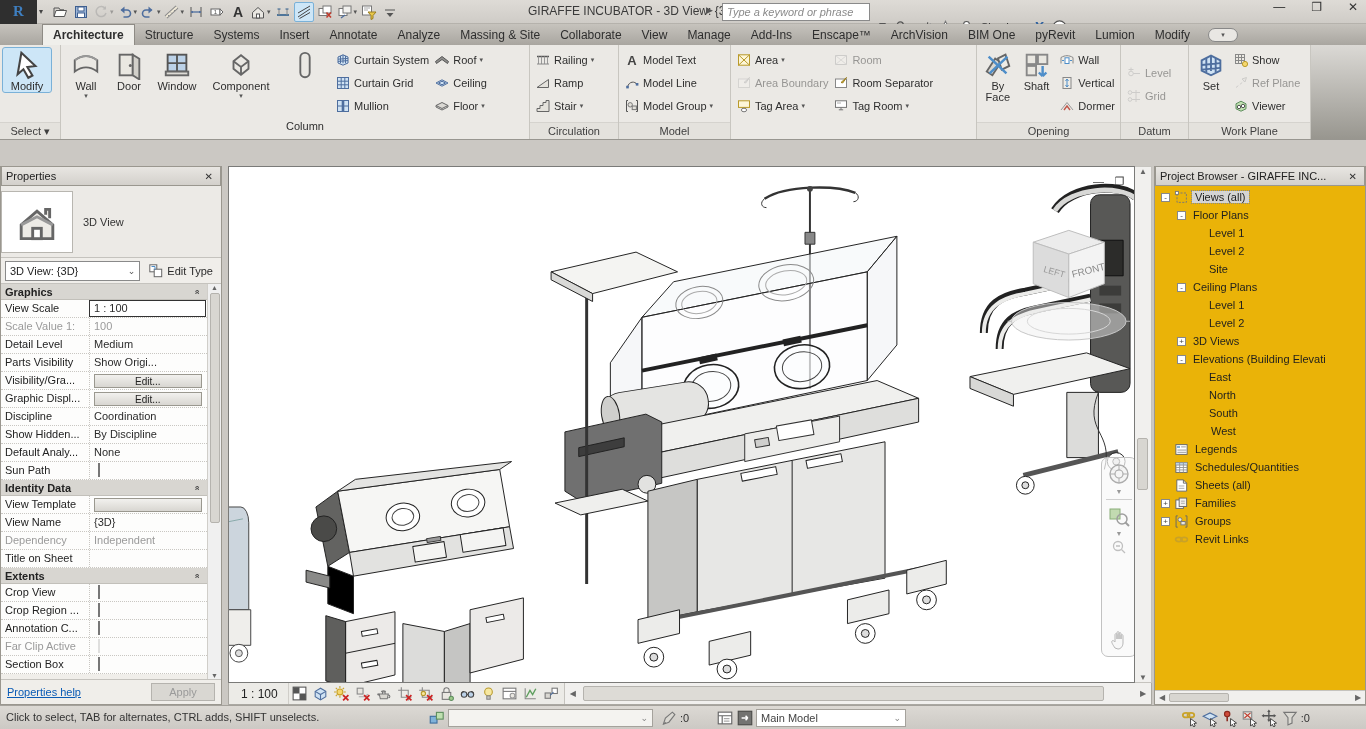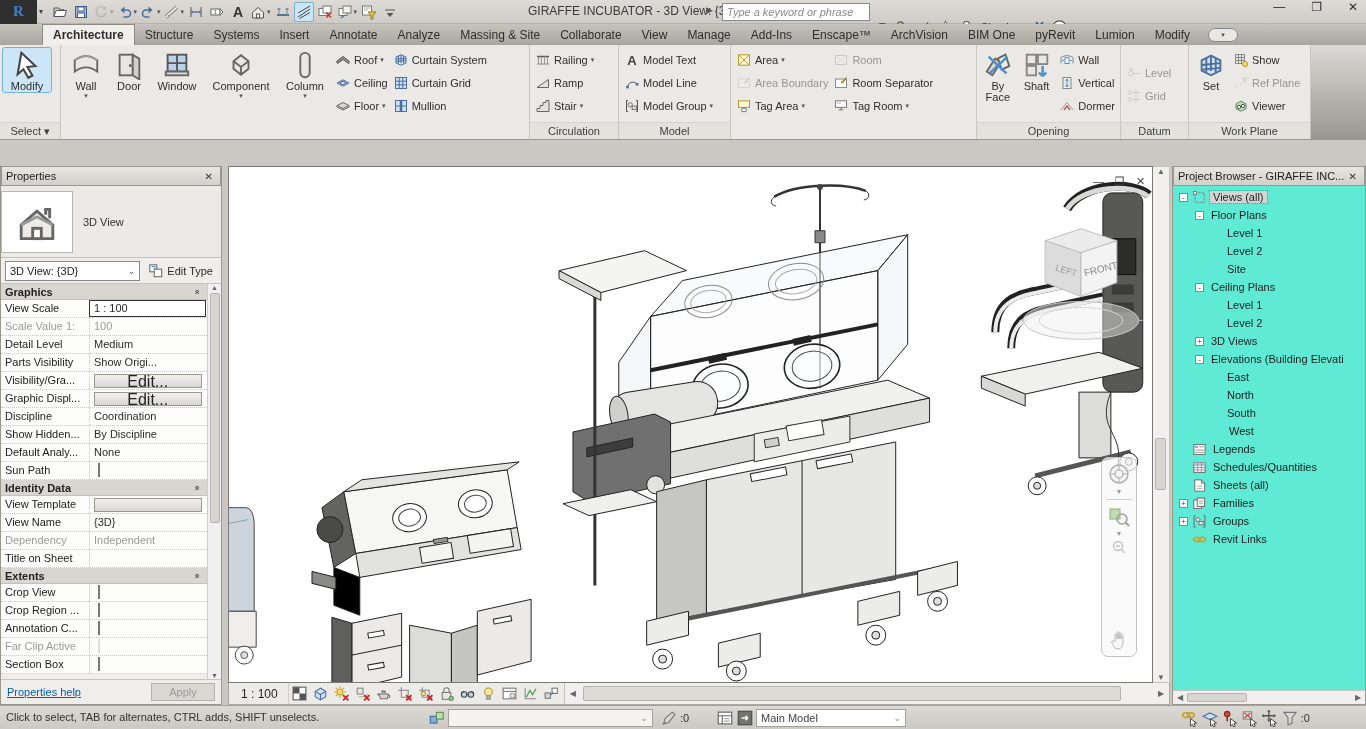--- a/index.html
+++ b/index.html
@@ -60,21 +60,21 @@
 .sel-row{height:26px;display:flex;align-items:center;padding:2px 4px;gap:4px;border-bottom:1px solid #c5c3be}
 .combo{flex:1;height:20px;border:1px solid #8a8a8a;background:#fff;display:flex;align-items:center;padding:0 4px;color:#222}
 .combo .car{margin-left:auto;font-size:9px;color:#555}
 .edit-type{display:flex;align-items:center;gap:3px;padding:1px 4px;border-radius:2px}
 .edit-type .ic{width:16px;height:16px}
 .pgrid{flex:1;position:relative;overflow:hidden;border-bottom:1px solid #c5c3be}
 .prow{display:flex;height:18px;border-bottom:1px dotted #c9c7c2;background:#fdfdfc;padding-right:15px}
 .prow .pl{width:88px;padding:2px 0 0 4px;white-space:nowrap;overflow:hidden;color:#222}
 .prow .pv{flex:1;border-left:1px dotted #c9c7c2;padding:2px 0 0 4px;white-space:nowrap;overflow:hidden}
 .prow .pv.boxed{border:1px solid #333;background:#fff;padding-top:1px}
-.prow .pv .pbtn{display:block;width:96%;height:14px;margin-top:0;background:linear-gradient(#f2f1ee,#d8d6d1);border:1px solid #9a988f;text-align:center;font-size:16px;line-height:13px;color:#222}
+.prow .pv .pbtn{display:block;width:96%;height:14px;margin-top:0;background:linear-gradient(#f2f1ee,#d8d6d1);border:1px solid #9a988f;text-align:center;font-size:10px;line-height:13px;color:#222}
 .prow.gray .pl,.prow.gray .pv{color:#9a9a9a}
 .psec{height:16px;background:#d8d6d1;border-bottom:1px solid #c2c0ba;display:flex;align-items:center;padding:0 4px;font-weight:bold;color:#222}
 .psec .chev{margin-left:auto;margin-right:18px;font-size:9px;color:#444;transform:rotate(-90deg)}
 .chkbox{width:11px;height:11px;border:1px solid #777;background:#fff;margin:3px 0 0 4px}
 .chkbox.dis{border-color:#bbb;background:#eee}
 .pscroll{position:absolute;top:0;right:0;width:14px;bottom:0;background:#f0f0f0;border-left:1px solid #d0cec9;display:flex;flex-direction:column;align-items:center;font-size:7px;color:#666}
 .pscroll .thumb{flex:0 0 230px;width:10px;background:#d8d6d1;border:1px solid #b5b3ae;border-radius:2px;margin-top:2px}
 .props-foot{height:24px;display:flex;align-items:center;padding:0 6px;background:#f0eeea}
 .phelp{color:#0a5bb5;text-decoration:underline}
 .apply{margin-left:auto;width:64px;height:18px;background:#d9d7d2;border:1px solid #b5b3ae;color:#9a9a9a;text-align:center;line-height:16px}
@@ -94,21 +94,21 @@
 .vscroll .thumb{position:absolute;top:262px;left:2px;width:11px;height:52px;background:#d8d6d1;border:1px solid #b5b3ae;border-radius:2px}
 .bottombar{height:22px;display:flex;align-items:center;background:#ecebe7;border:1px solid #aaa8a2;border-top:none}
 .vcb{display:flex;align-items:center;height:100%;padding:0 2px}
 .vcb-scale{padding:0 10px;font-size:12px;color:#222;border-right:1px solid #d0cec9;height:100%;display:flex;align-items:center}
 .vcb .ic{width:17px;height:17px;margin:0 2px}
 .hscroll{flex:1;height:100%;display:flex;align-items:center;background:#f1f0ee;border-left:1px solid #c5c3be;font-size:8px;color:#666}
 .hscroll .ar{width:16px;text-align:center}
 .hscroll .tr{flex:1;height:100%;position:relative}
 .hscroll .thumb{position:absolute;left:2px;top:3px;bottom:3px;width:94%;background:#dddbd6;border:1px solid #b5b3ae;border-radius:2px}
 
-.browser{width:194px;display:flex;flex-direction:column;background:#5eead4;border:1px solid #9a978f;border-top:none}
+.browser{width:212px;display:flex;flex-direction:column;background:#eab308;border:1px solid #9a978f;border-top:none}
 .tree{flex:1;overflow:hidden;padding-top:2px;position:relative}
 .titem{display:flex;align-items:center;height:18px;white-space:nowrap}
 .titem .lbl{padding:0 3px;color:#1e1e1e}
 .titem.sel .lbl{background:#d4d4d4;outline:1px dotted #888}
 .ebox{width:9px;height:9px;border:1px solid #888;background:#fff;display:inline-flex;align-items:center;justify-content:center;font-size:8px;line-height:7px;color:#444;margin-right:4px;flex:0 0 auto}
 .titem .ic{width:15px;height:15px;margin-right:3px}
 .bscroll{height:14px;background:#f1f0ee;border-top:1px solid #c5c3be;display:flex;align-items:center;font-size:8px;color:#666}
 .bscroll .ar{width:14px;text-align:center}
 .bscroll .thumb{width:60px;height:9px;background:#d8d6d1;border:1px solid #b5b3ae;border-radius:2px}
 
@@ -397,58 +397,28 @@
           <div class="bb" style="width: 72px;">
             <span class="ic" style="width:30px;height:30px">
               <svg viewBox="0 0 16 16">
                 <path d="M4 6l4-3.2L12 6v4l-4 3.2L4 10z" fill="#eae8e3" stroke="#666"></path>
                 <path d="M4 6l4 3 4-3M8 9v4.2" fill="none" stroke="#666"></path>
               </svg>
             </span>
             <span class="bb-l">Component</span>
             <span class="dd">▾</span>
           </div>
-          <div class="bb" style="width: 54px;">
+          <div class="bb" style="width: 54px; gap: 40px;">
             <span class="ic" style="width:30px;height:30px">
               <svg viewBox="0 0 16 16">
                 <rect x="5.5" y="1.5" width="5" height="13" rx="2.5" fill="#eae8e3" stroke="#666"></rect>
               </svg>
             </span>
             <span class="bb-l">Column</span>
             <span class="dd">▾</span>
-          </div>
-          <div class="rb-col">
-            <div class="sb">
-              <span class="ic" style="width:16px;height:16px">
-                <svg viewBox="0 0 16 16">
-                  <path d="M1.5 9.5L8 4.5l6.5 5-1 2L8 7.5l-5.5 4z" fill="#8f8f8d" stroke="#555"></path>
-                </svg>
-              </span>
-              <span class="sb-l">Roof</span>
-              <span class="dd">▾</span>
-            </div>
-            <div class="sb">
-              <span class="ic" style="width:16px;height:16px">
-                <svg viewBox="0 0 16 16">
-                  <path d="M2 8l6-3.2L14 8l-6 3.2z" fill="#cfe2f3" stroke="#4e6e9e"></path>
-                  <path d="M4.5 8L8 6.2 11.5 8 8 9.8z" fill="none" stroke="#4e6e9e"></path>
-                </svg>
-              </span>
-              <span class="sb-l">Ceiling</span>
-            </div>
-            <div class="sb">
-              <span class="ic" style="width:16px;height:16px">
-                <svg viewBox="0 0 16 16">
-                  <path d="M2 7.5l6-3 6 3-6 3z" fill="#dbd9d4" stroke="#666"></path>
-                  <path d="M2 7.5V9l6 3 6-3V7.5" fill="none" stroke="#666"></path>
-                </svg>
-              </span>
-              <span class="sb-l">Floor</span>
-              <span class="dd">▾</span>
-            </div>
           </div>
           <div class="rb-col">
             <div class="sb">
               <span class="ic" style="width:16px;height:16px">
                 <svg viewBox="0 0 16 16">
                   <path d="M3 5l5-2.2L13 5v6l-5 2.2L3 11z" fill="#cfe2f3" stroke="#4e6e9e"></path>
                   <path d="M5.5 4v7.2M8 2.8v8.4M10.5 4v7.2M3 7.2l10-.8M3 9.4l10-.8" stroke="#4e6e9e" fill="none"></path>
                 </svg>
               </span>
               <span class="sb-l">Curtain System</span>
@@ -464,20 +434,50 @@
             </div>
             <div class="sb">
               <span class="ic" style="width:16px;height:16px">
                 <svg viewBox="0 0 16 16">
                   <rect x="2.5" y="2.5" width="11" height="11" fill="#cfe2f3" stroke="#4e6e9e"></rect>
                   <path d="M8 2.5v11" stroke="#4e6e9e" stroke-width="2.6"></path>
                   <path d="M2.5 8h11" stroke="#4e6e9e"></path>
                 </svg>
               </span>
               <span class="sb-l">Mullion</span>
+            </div>
+          </div>
+          <div class="rb-col">
+            <div class="sb">
+              <span class="ic" style="width:16px;height:16px">
+                <svg viewBox="0 0 16 16">
+                  <path d="M1.5 9.5L8 4.5l6.5 5-1 2L8 7.5l-5.5 4z" fill="#8f8f8d" stroke="#555"></path>
+                </svg>
+              </span>
+              <span class="sb-l">Roof</span>
+              <span class="dd">▾</span>
+            </div>
+            <div class="sb">
+              <span class="ic" style="width:16px;height:16px">
+                <svg viewBox="0 0 16 16">
+                  <path d="M2 8l6-3.2L14 8l-6 3.2z" fill="#cfe2f3" stroke="#4e6e9e"></path>
+                  <path d="M4.5 8L8 6.2 11.5 8 8 9.8z" fill="none" stroke="#4e6e9e"></path>
+                </svg>
+              </span>
+              <span class="sb-l">Ceiling</span>
+            </div>
+            <div class="sb">
+              <span class="ic" style="width:16px;height:16px">
+                <svg viewBox="0 0 16 16">
+                  <path d="M2 7.5l6-3 6 3-6 3z" fill="#dbd9d4" stroke="#666"></path>
+                  <path d="M2 7.5V9l6 3 6-3V7.5" fill="none" stroke="#666"></path>
+                </svg>
+              </span>
+              <span class="sb-l">Floor</span>
+              <span class="dd">▾</span>
             </div>
           </div>
         </div>
       </div>
       <div class="rb-panel" style="width: 89px;">
         <div class="rb-body">
           <div class="rb-col">
             <div class="sb">
               <span class="ic" style="width:16px;height:16px">
                 <svg viewBox="0 0 16 16">

